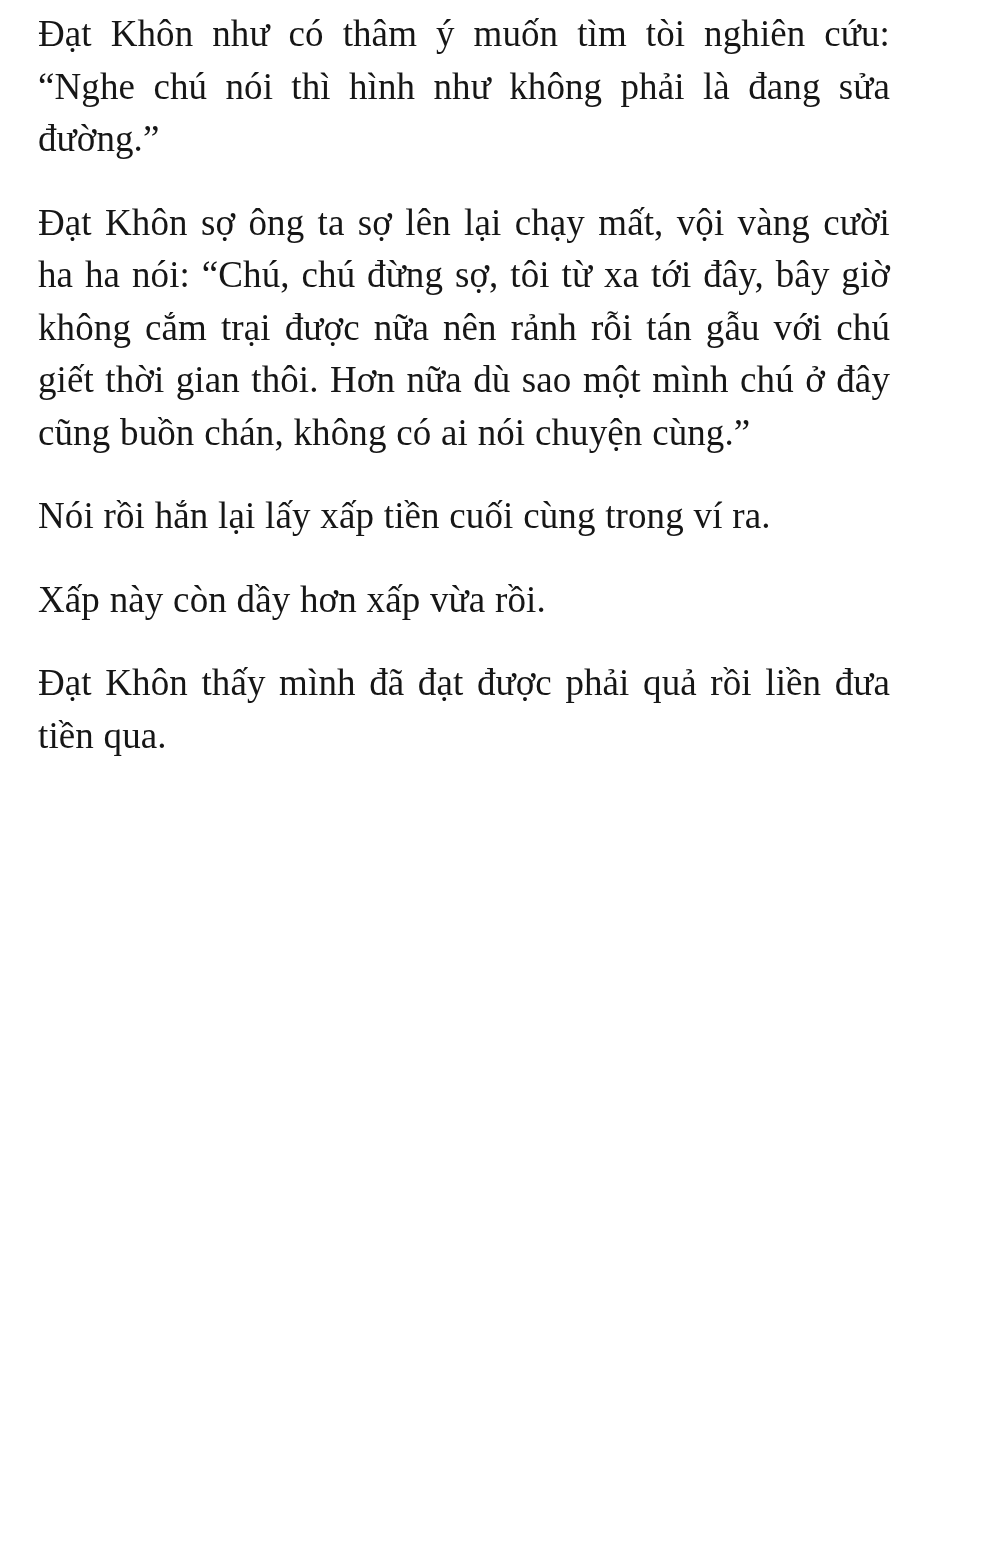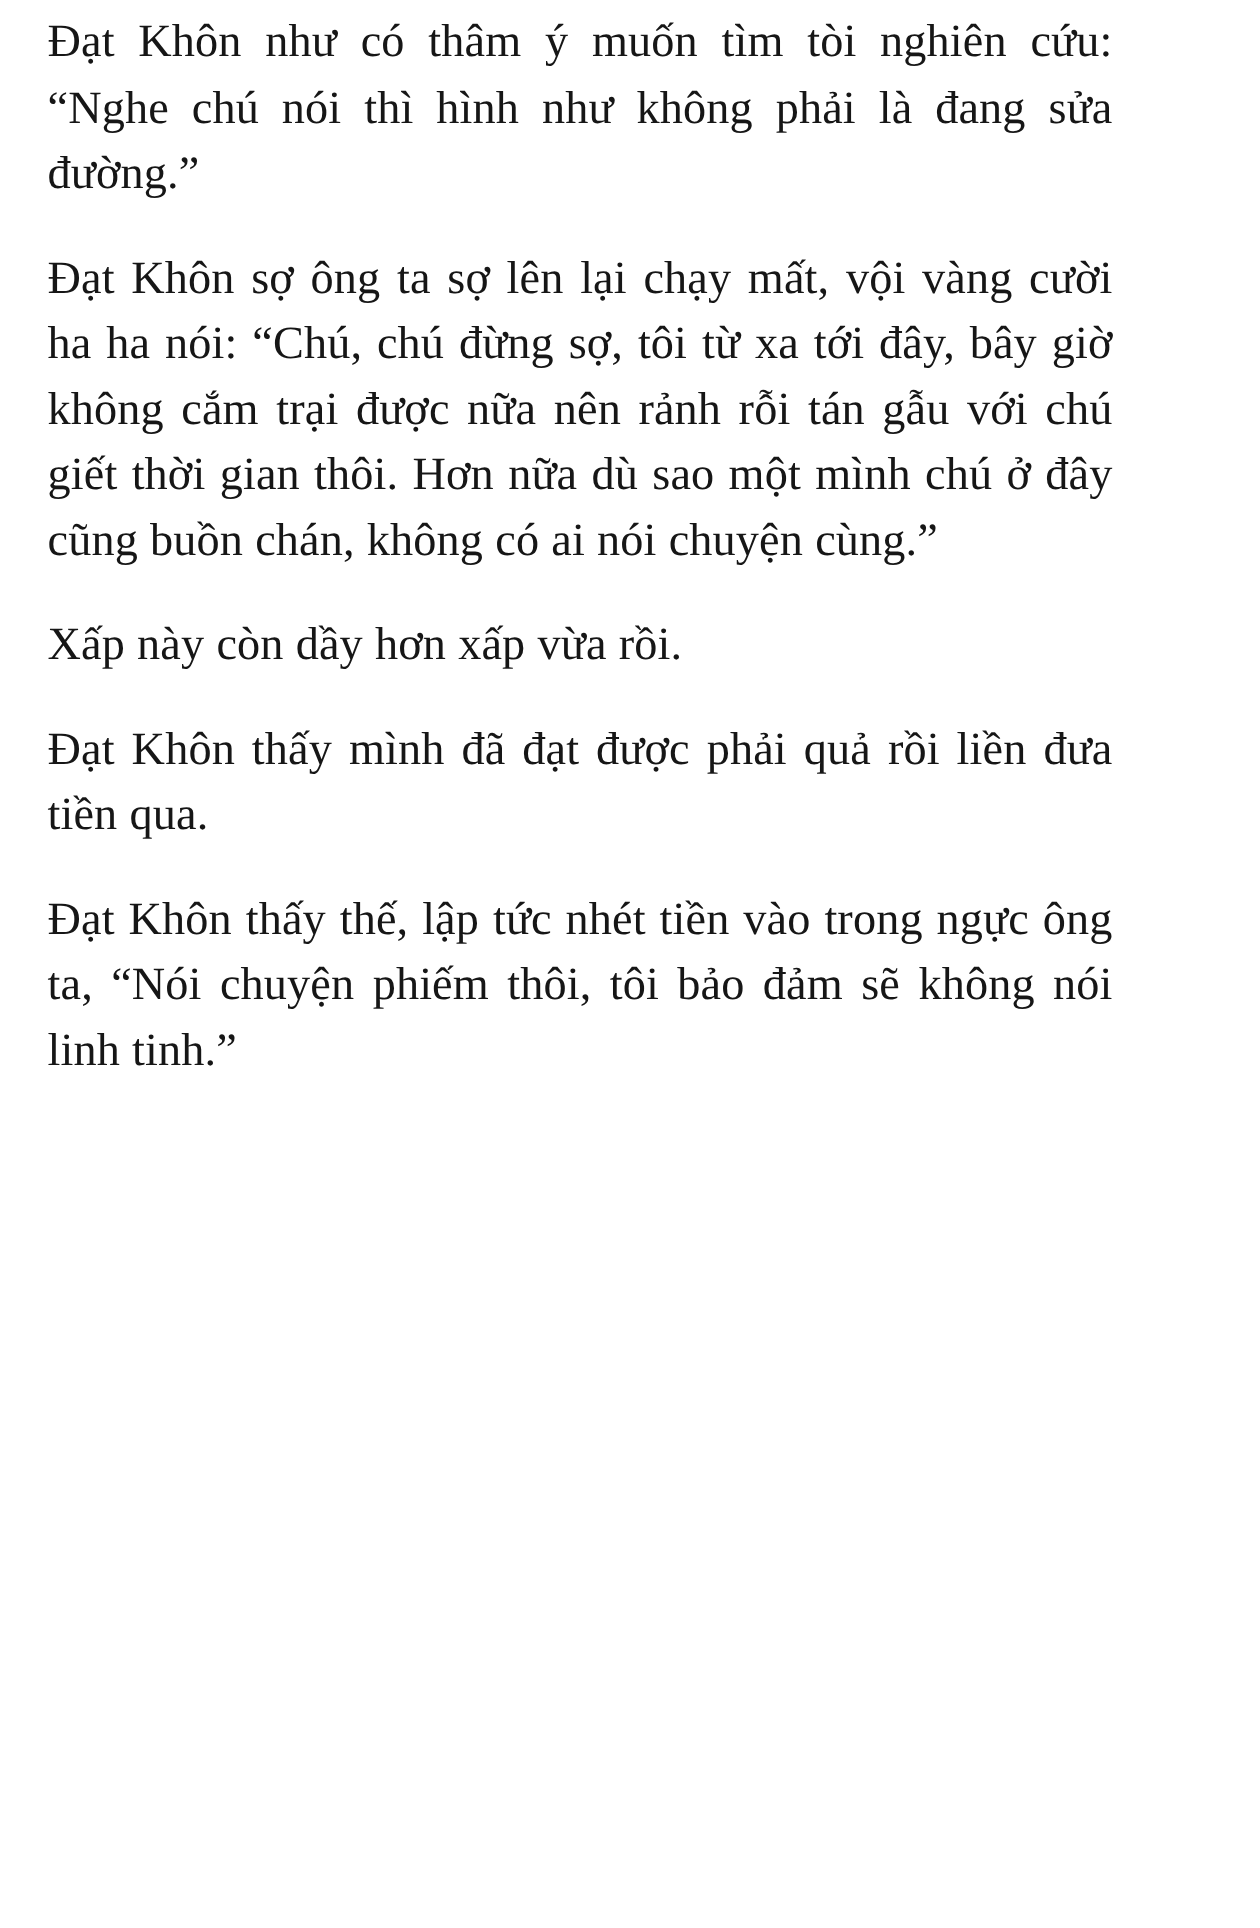--- a/index.html
+++ b/index.html
@@ -31,16 +31,16 @@
   .para:last-child {
     margin-bottom: 0;
   }
 </style>
 </head>
 <body>
 
 <div id="reader">
   <p class="para">Đạt Khôn như có thâm ý muốn tìm tòi nghiên cứu: “Nghe chú nói thì hình như không phải là đang sửa đường.”</p>
   <p class="para">Đạt Khôn sợ ông ta sợ lên lại chạy mất, vội vàng cười ha ha nói: “Chú, chú đừng sợ, tôi từ xa tới đây, bây giờ không cắm trại được nữa nên rảnh rỗi tán gẫu với chú giết thời gian thôi. Hơn nữa dù sao một mình chú ở đây cũng buồn chán, không có ai nói chuyện cùng.”</p>
+  <p class="para">Nói rồi hắn lại lấy xấp tiền cuối cùng trong ví ra.</p>
   <p class="para">Xấp này còn dầy hơn xấp vừa rồi.</p>
   <p class="para">Đạt Khôn thấy mình đã đạt được phải quả rồi liền đưa tiền qua.</p>
-  <p class="para">Đạt Khôn thấy thế, lập tức nhét tiền vào trong ngực ông ta, “Nói chuyện phiếm thôi, tôi bảo đảm sẽ không nói linh tinh.”</p>
 </div>
 
 </body></html>

